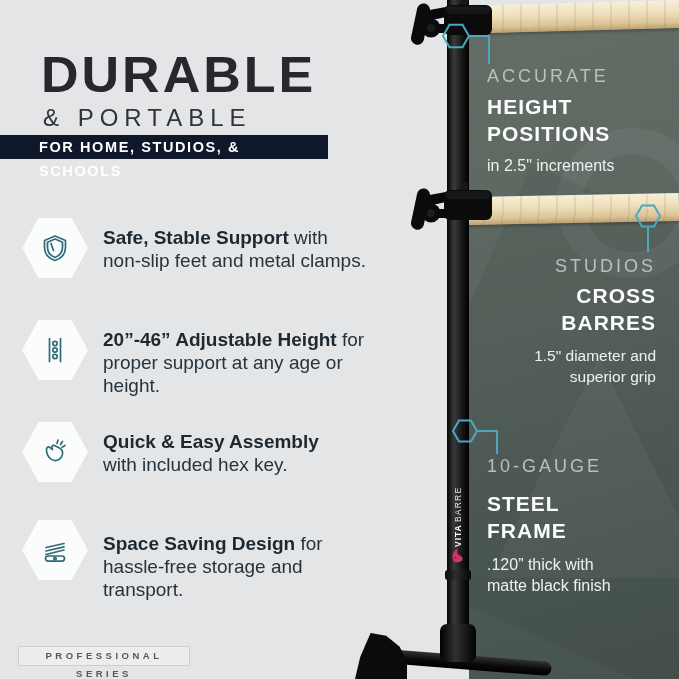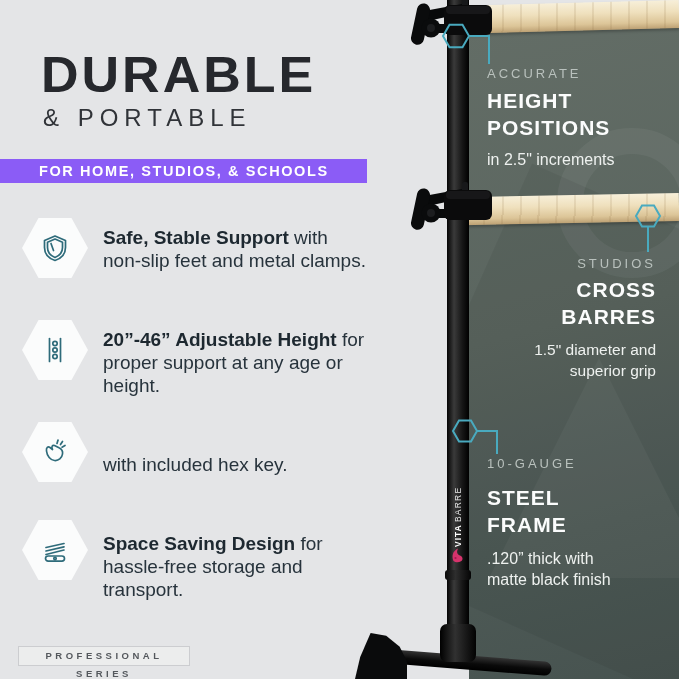--- a/index.html
+++ b/index.html
@@ -5,21 +5,21 @@
   * { margin:0; padding:0; box-sizing:border-box; }
   html,body { width:679px; height:679px; }
   body { font-family:"Liberation Sans", sans-serif; background:#e4e5e7; }
   .stage { position:relative; width:679px; height:679px; overflow:hidden; background:#e4e5e7; }
 
   
   .title { position:absolute; left:41px; top:50px; font-size:52px; font-weight:800;
            letter-spacing:3px; color:#26282d; line-height:1; transform:scaleY(.95); transform-origin:top left; }
   .subtitle { position:absolute; left:43px; top:104px; font-size:24px; font-weight:400;
               letter-spacing:6px; color:#303338; }
-  .banner { position:absolute; left:0; top:159px; width:367px; height:24px; background:#8b5cf6; }
+  .banner { position:absolute; left:0; top:135px; width:328px; height:24px; background:#0f172a; }
   .banner span { display:block; padding-left:39px; line-height:24px; color:#ffffff;
                  font-weight:700; font-size:14.5px; letter-spacing:1.6px; }
 
   .hex { position:absolute; left:22px; width:66px; height:60px; background:#fbfcfc;
          clip-path:polygon(25% 0,75% 0,100% 50%,75% 100%,25% 100%,0 50%);
          display:flex; align-items:center; justify-content:center;
          filter:drop-shadow(0 5px 6px rgba(40,50,60,.10)); }
   .hex svg { stroke:#2e6b7a; fill:none; stroke-width:1.7; stroke-linecap:round; stroke-linejoin:round; }
   .ftext { position:absolute; left:103px; width:270px; font-size:19px; line-height:23px; color:#27333c; }
   .ftext b { color:#1d2830; font-weight:700; }
@@ -68,21 +68,21 @@
                 writing-mode:vertical-rl; transform:rotate(180deg);
                 display:flex; align-items:center; justify-content:center; gap:2px; }
   .brand-vert .b1 { color:#fff; font-weight:800; font-size:8.5px; letter-spacing:1px; }
   .brand-vert .b2 { color:#e7e7e7; font-weight:400; font-size:8.5px; letter-spacing:1.2px; }
   .brand-logo { position:absolute; left:451px; top:547px; width:13px; height:16px; }
 
   .callout-svg { position:absolute; left:0; top:0; width:679px; height:679px; pointer-events:none; }
   .callout-svg * { fill:none; stroke:#49aabf; stroke-width:2; }
 
   .co { position:absolute; }
-  .co .eyebrow { font-size:13px; letter-spacing:3px; color:#b9c1bd; font-weight:400; }
+  .co .eyebrow { font-size:18px; letter-spacing:3px; color:#b9c1bd; font-weight:400; }
   .co .big { font-size:21px; font-weight:800; color:#fbfcfc; letter-spacing:1px; line-height:27px;
              transform:scaleY(.95); transform-origin:top left; }
   .co .desc { font-size:16px; color:#eef1ef; line-height:21px; }
   .co-a { left:487px; top:66px; }
   .co-a .eyebrow { margin-bottom:7px; }
   .co-a .desc { margin-top:7px; }
   .co-b { right:23px; top:256px; text-align:right; }
   .co-b .big { transform-origin:top right; }
   .co-b .eyebrow { margin-bottom:6px; }
   .co-b .desc { margin-top:8px; font-size:15.5px; }
@@ -217,21 +217,21 @@
 
   <div class="hex" style="top:422px">
     <svg width="34" height="34" viewBox="0 0 34 34">
       <path d="M20 5 L19 8.5"></path>
       <path d="M24.5 6.5 L22.5 9.5"></path>
       <path d="M27 10.5 L24 12.2"></path>
       <path d="M8.5 16 C8 12.5 10 11 12 12.5 L14.5 14.5 C13 11.5 14.5 9.8 16.5 10.5 L21 12.8 C23.5 14 25 16.2 24.5 19 C24 23 20.5 26 16.5 25.5 C12.5 25 9 21 8.5 16 Z"></path>
     </svg>
   </div>
   <div class="ftext" style="top:430px">
-    <span></span><br>
+    <b>Quick &amp; Easy Assembly</b><span></span><br>
     <span>with included hex key.</span>
   </div>
 
   <div class="hex" style="top:520px">
     <svg width="34" height="34" viewBox="0 0 34 34">
       <path d="M8 14.5 L26 10.5"></path>
       <path d="M8 18 L26 13.8"></path>
       <path d="M8 21.5 L26 17"></path>
       <rect x="7.5" y="23" width="19" height="5.2" rx="2.6"></rect>
       <circle cx="17" cy="25.6" r="1.2"></circle>

